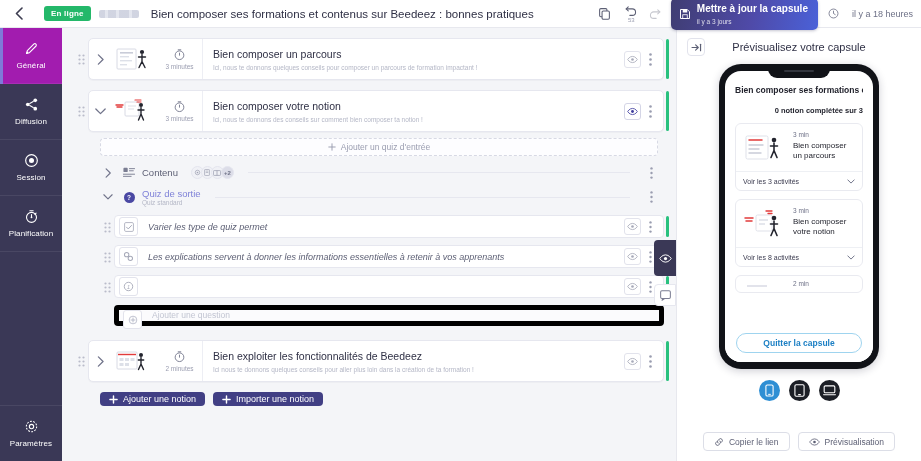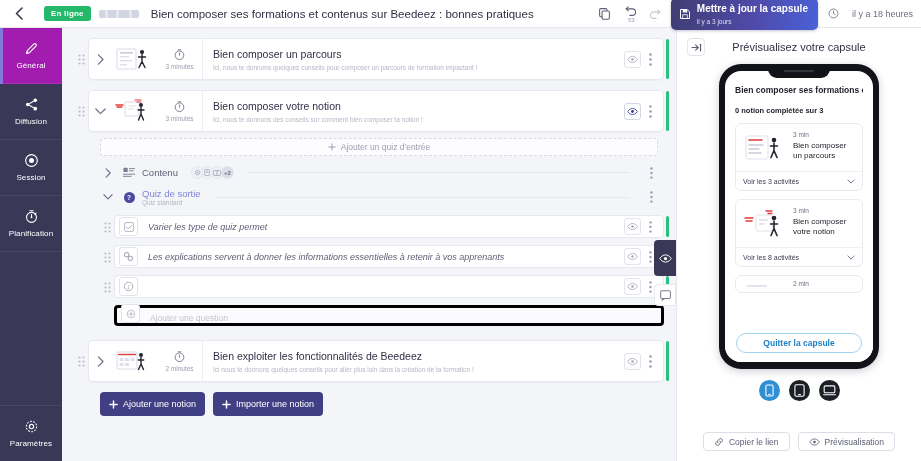--- a/index.html
+++ b/index.html
@@ -143,29 +143,29 @@
   .q-card.green-edge::after {
     content:""; position:absolute; right:-6px; top:0; bottom:0; width:3px; background:#29c17e; border-radius:2px;
   }
   .q-ico {
     width:19px; height:19px; margin-left:4px; border:1px solid #e2e3ec; border-radius:3px;
     display:flex; align-items:center; justify-content:center; color:#a7aab9; flex:0 0 19px;
   }
   .q-text { flex:1; font-size:9px; color:#5c5f74; padding-left:10px; }
   .q-grip { width:14px; flex:0 0 14px; display:flex; justify-content:center; padding-top:7px; color:#b9bcca; cursor:grab; }
   .add-q {
-    flex:1; background:#fbfbfd; border:3px solid #000000; border-radius:4px; height:21px;
-    display:flex; align-items:flex-end;
+    flex:1; background:#fbfbfd; border:5px solid #000000; border-radius:4px; height:21px;
+    display:flex; align-items:flex-start;
   }
   .add-q .q-ico { background:#fff; color:#b4b7c6; }
   .add-q .ph { font-size:8.5px; color:#c2c5d2; padding-left:10px; }
 
   .bottom-btns { display:flex; gap:8px; margin:2px 0 0 26px; }
   .pbtn {
-    background:#413f84; color:#fff; border-radius:4px; height:24px; padding:0 9px;
+    background:#413f84; color:#fff; border-radius:4px; height:14px; padding:0 9px;
     display:flex; align-items:center; gap:5px; font-size:9px; cursor:pointer;
   }
 
   
   .side-tabs { position:absolute; right:0px; top:212px; display:flex; flex-direction:column; gap:8px; z-index:4; }
   .stab {
     width:22px; height:36px; background:#3a3856; color:#fff; border-radius:4px 0 0 4px;
     display:flex; align-items:center; justify-content:center; cursor:pointer;
   }
   .stab.light { background:#fff; color:#7a7d92; border:1px solid #e6e7ef; height:22px; }
@@ -190,21 +190,21 @@
     position:absolute; left:50%; transform:translateX(-50%); top:3px; width:62px; height:11px;
     background:#111318; border-radius:0 0 9px 9px; z-index:3;
   }
   .notch-dots { position:absolute; left:50%; transform:translateX(-50%); top:5.5px; width:30px; height:2px;
     background:#33363e; border-radius:2px; z-index:4; }
   .screen {
     width:100%; height:100%; background:#fff; border-radius:16px; overflow:hidden;
     display:flex; flex-direction:column; padding:14px 10px 0 10px;
   }
   .ph-title { font-size:8.5px; font-weight:bold; color:#23242e; white-space:nowrap; overflow:hidden; }
-  .ph-prog { font-size:7.5px; font-weight:bold; color:#23242e; margin-top:11px; }
+  .ph-prog { font-size:7.5px; font-weight:bold; color:#23242e; margin-top:11px;text-align:right; }
   .ph-card {
     border:1px solid #e9eaf0; border-radius:6px; margin-top:8px; background:#fff;
   }
   .ph-card-top { display:flex; padding:7px 7px 6px 7px; gap:6px; }
   .ph-illus { width:44px; flex:0 0 44px; display:flex; align-items:center; justify-content:center; }
   .ph-meta { flex:1; display:flex; flex-direction:column; gap:3px; }
   .ph-min { font-size:6.5px; color:#6d7086; }
   .ph-name { font-size:8px; color:#23242e; line-height:1.25; }
   .ph-acts {
     border-top:1px solid #eef0f4; height:19px; display:flex; align-items:center;

